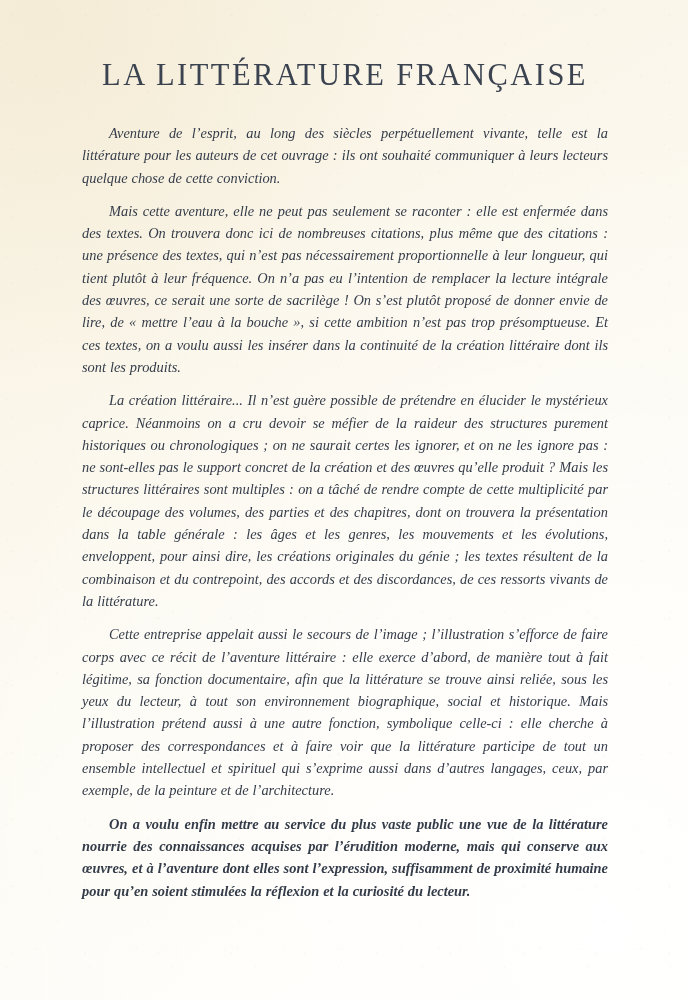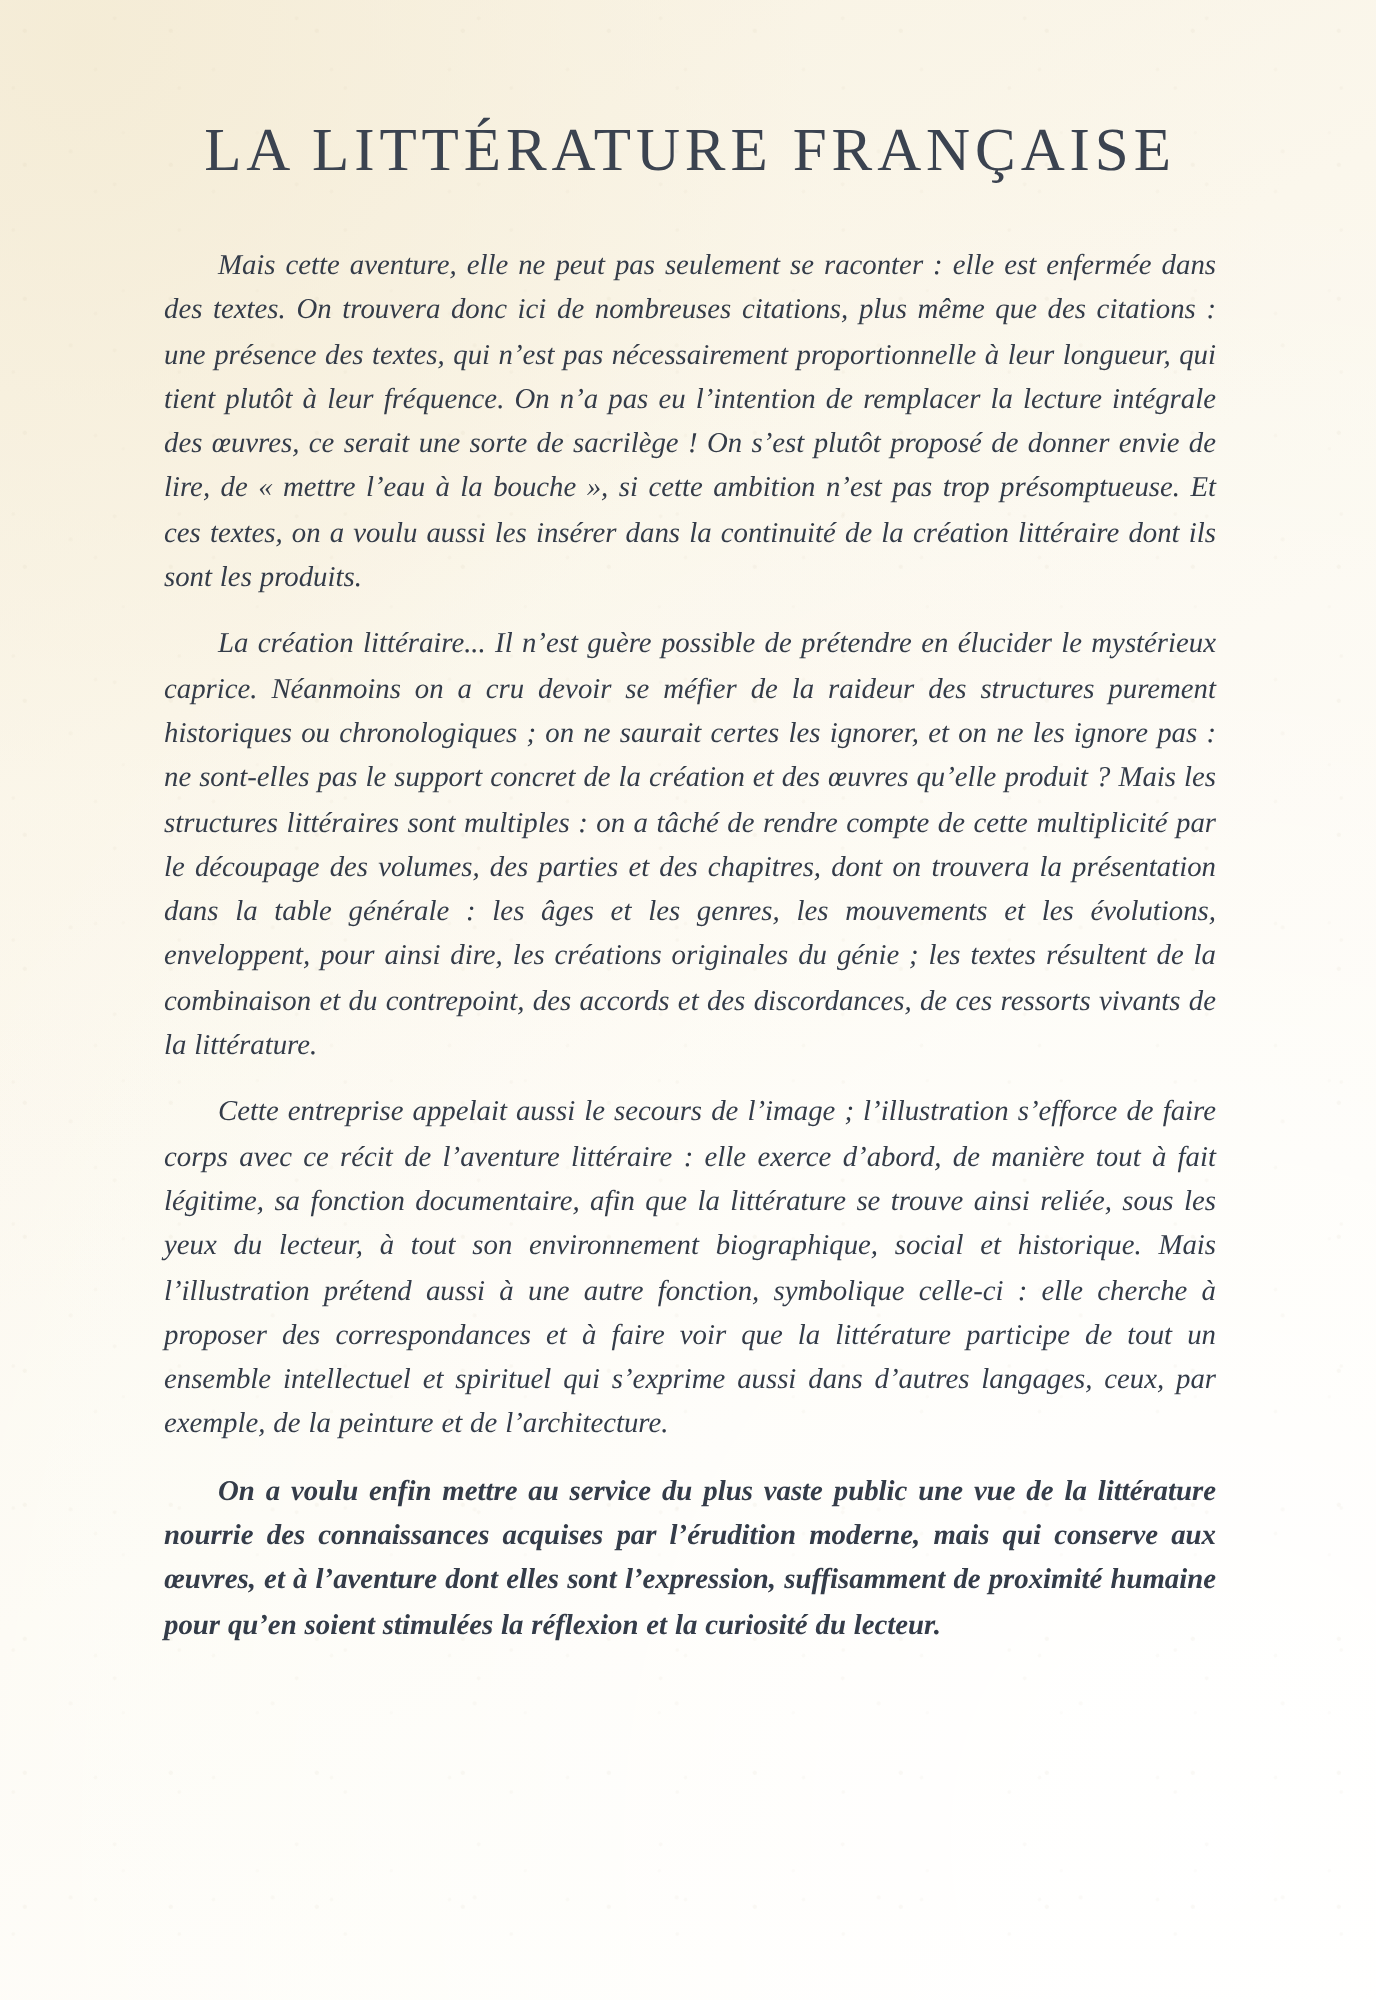--- a/index.html
+++ b/index.html
@@ -99,20 +99,21 @@
 
 <div id="page">
 
   <div id="grain"></div>
 
   <div id="content">
 
     <h1 class="title">LA LITTÉRATURE FRANÇAISE</h1>
 
     <div class="body-text">
+      <p class="para">Aventure de l’esprit, au long des siècles perpétuellement vivante, telle est la littérature pour les auteurs de cet ouvrage : ils ont souhaité communiquer à leurs lecteurs quelque chose de cette conviction.</p>
       <p class="para">Mais cette aventure, elle ne peut pas seulement se raconter : elle est enfermée dans des textes. On trouvera donc ici de nombreuses citations, plus même que des citations : une présence des textes, qui n’est pas nécessairement proportionnelle à leur longueur, qui tient plutôt à leur fréquence. On n’a pas eu l’intention de remplacer la lecture intégrale des œuvres, ce serait une sorte de sacrilège ! On s’est plutôt proposé de donner envie de lire, de « mettre l’eau à la bouche », si cette ambition n’est pas trop présomptueuse. Et ces textes, on a voulu aussi les insérer dans la continuité de la création littéraire dont ils sont les produits.</p>
       <p class="para">La création littéraire... Il n’est guère possible de prétendre en élucider le mystérieux caprice. Néanmoins on a cru devoir se méfier de la raideur des structures purement historiques ou chronologiques ; on ne saurait certes les ignorer, et on ne les ignore pas : ne sont-elles pas le support concret de la création et des œuvres qu’elle produit ? Mais les structures littéraires sont multiples : on a tâché de rendre compte de cette multiplicité par le découpage des volumes, des parties et des chapitres, dont on trouvera la présentation dans la table générale : les âges et les genres, les mouvements et les évolutions, enveloppent, pour ainsi dire, les créations originales du génie ; les textes résultent de la combinaison et du contrepoint, des accords et des discordances, de ces ressorts vivants de la littérature.</p>
       <p class="para">Cette entreprise appelait aussi le secours de l’image ; l’illustration s’efforce de faire corps avec ce récit de l’aventure littéraire : elle exerce d’abord, de manière tout à fait légitime, sa fonction documentaire, afin que la littérature se trouve ainsi reliée, sous les yeux du lecteur, à tout son environnement biographique, social et historique. Mais l’illustration prétend aussi à une autre fonction, symbolique celle-ci : elle cherche à proposer des correspondances et à faire voir que la littérature participe de tout un ensemble intellectuel et spirituel qui s’exprime aussi dans d’autres langages, ceux, par exemple, de la peinture et de l’architecture.</p>
       <p class="para">On a voulu enfin mettre au service du plus vaste public une vue de la littérature nourrie des connaissances acquises par l’érudition moderne, mais qui conserve aux œuvres, et à l’aventure dont elles sont l’expression, suffisamment de proximité humaine pour qu’en soient stimulées la réflexion et la curiosité du lecteur.</p>
     </div>
 
   </div>
 </div>
 
 </body></html>

